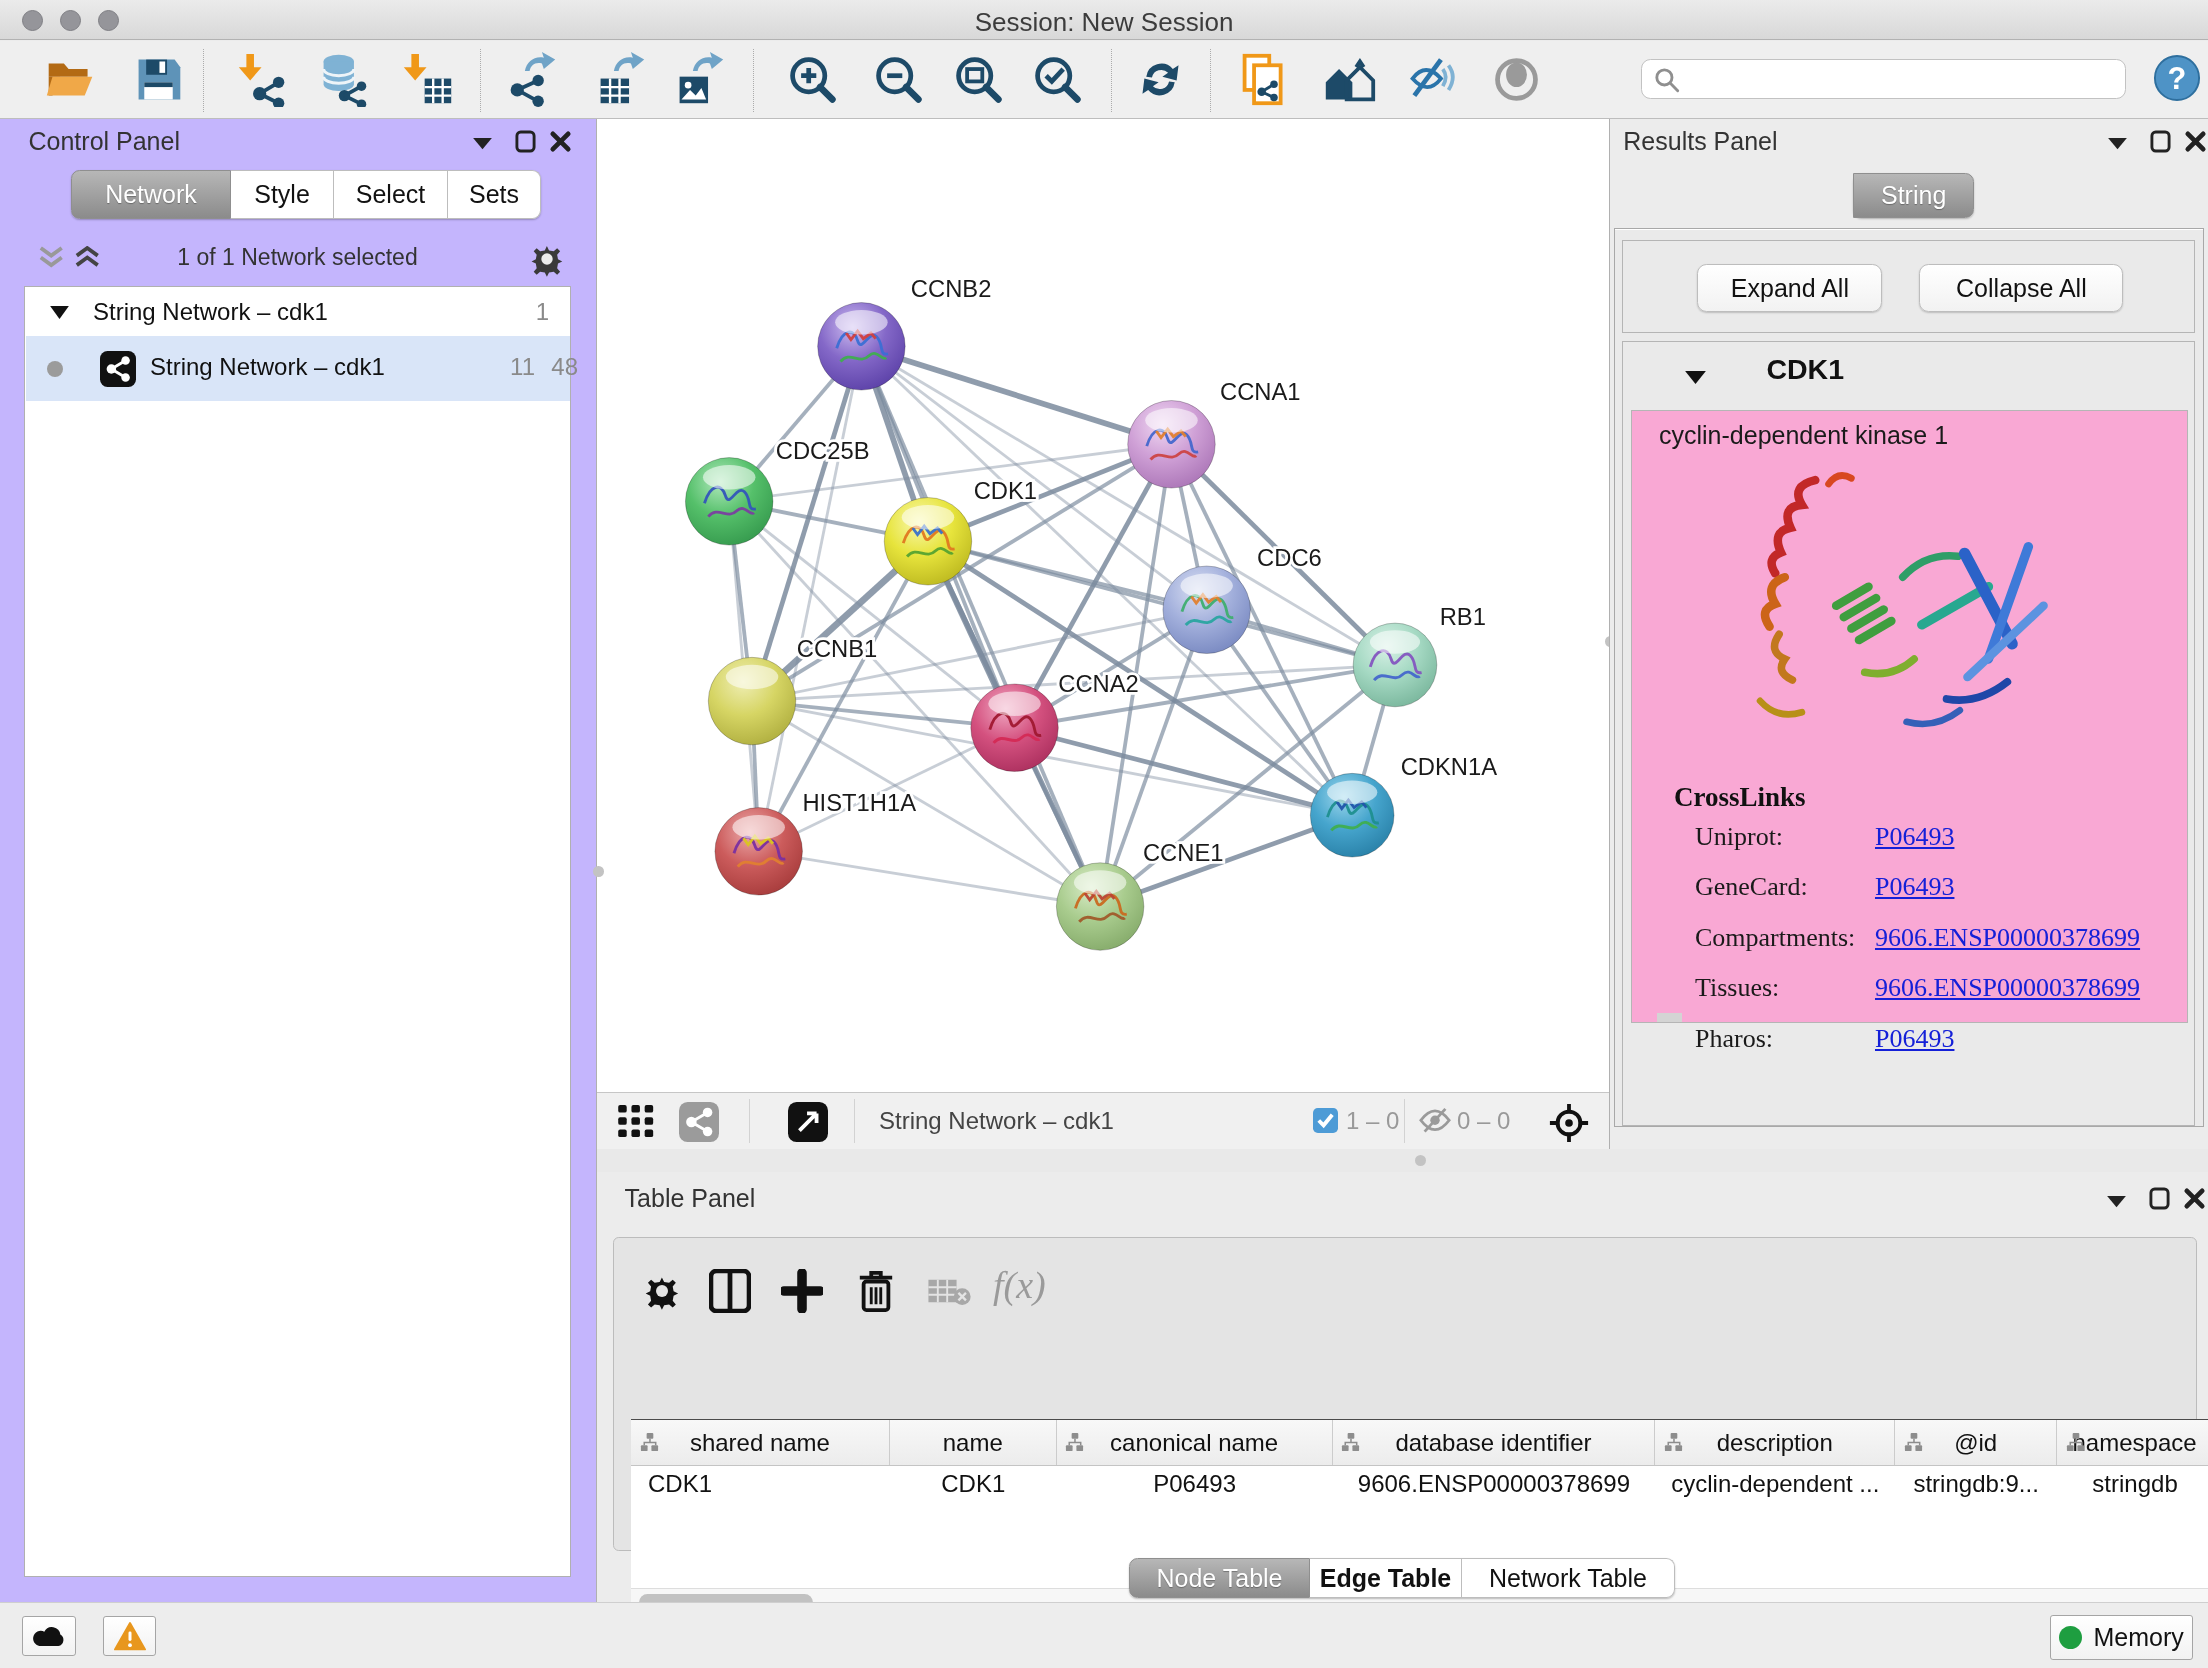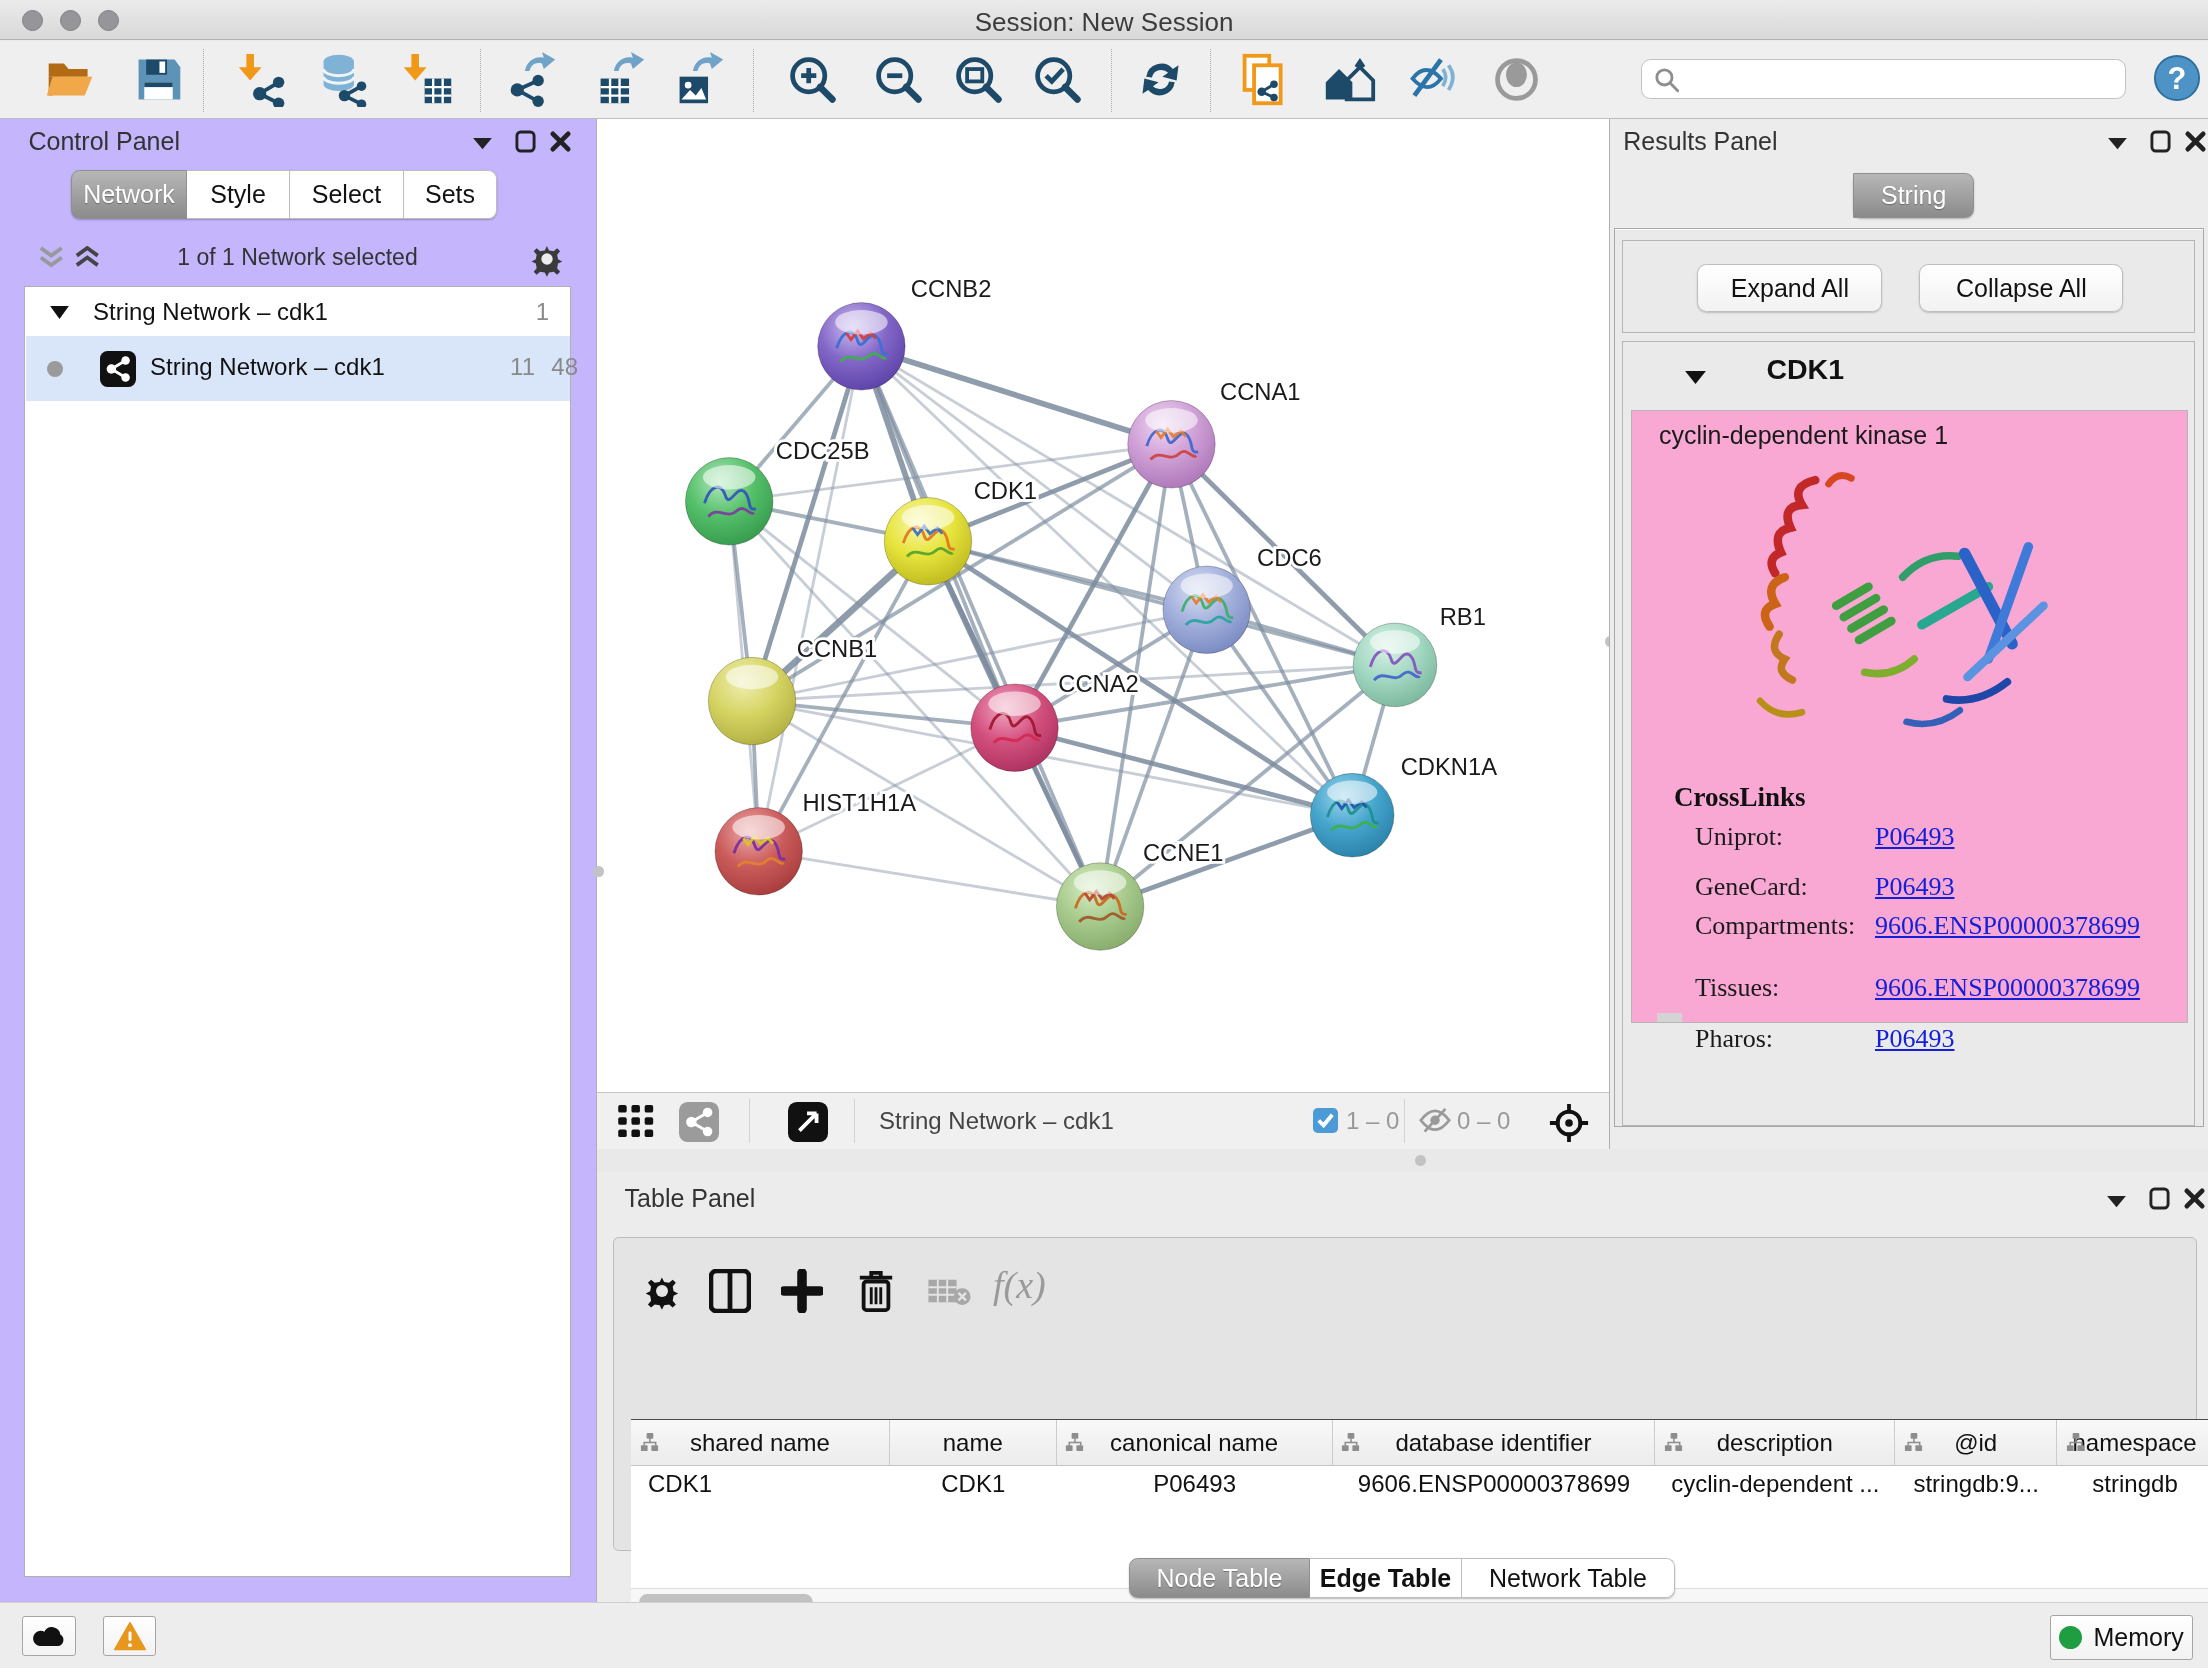--- a/index.html
+++ b/index.html
@@ -255,21 +255,21 @@
     <svg class="win-ic" style="left:471px;top:17px" width="23" height="15" viewBox="0 0 24 16">
         <path d="M2 2 h20 l-10 12z" fill="#222"></path>
       </svg>
     <svg class="win-ic" style="left:515px;top:10.5px" width="21" height="23" viewBox="0 0 22 24">
         <rect x="2" y="2" width="18" height="20" rx="4" fill="none" stroke="#222" stroke-width="3"></rect>
       </svg>
     <svg class="win-ic" style="left:549px;top:10.5px" width="23" height="23" viewBox="0 0 24 24">
         <path d="M4 4 L20 20 M20 4 L4 20" stroke="#222" stroke-width="5" stroke-linecap="round"></path>
       </svg>
     <div class="seg" style="left:71px;top:51px;height:49px" id="cp-tabs">
-        <div class="tab active" style="width: 116px;">Network</div>
+        <div class="tab active" style="width: 160px;">Network</div>
         <div class="tab" style="width: 103px;">Style</div>
         <div class="tab" style="width: 114px;">Select</div>
         <div class="tab" style="width: 93px;">Sets</div>
       </div>
 
     <div style="position:absolute;left:24px;top:114px;width:547px;height:53px">
       <svg style="position:absolute;left:13.3px;top:13.3px" width="28.5" height="25" viewBox="0 0 30 26">
           <path d="M4 2 l11 8 11 -8 M4 12 l11 8 11 -8" stroke="#999" stroke-width="4" fill="none"></path>
         </svg>
       <svg style="position:absolute;left:49px;top:13.3px" width="28.5" height="25" viewBox="0 0 30 26">
@@ -599,21 +599,21 @@
           <div class="serif" style="position:absolute;left:42px;top:371px;font-size:27px;font-weight:bold;color:#111">CrossLinks</div>
           <div id="xlinks" style="position:absolute;left:0;top:411px;width:100%">
               <div class="xlink-row" style="top: 0px;">
                 <span class="xlink-label serif">Uniprot:</span>
                 <span class="xlink-value serif">P06493</span>
               </div>
               <div class="xlink-row" style="top: 50px;">
                 <span class="xlink-label serif">GeneCard:</span>
                 <span class="xlink-value serif">P06493</span>
               </div>
-              <div class="xlink-row" style="top: 89px;">
+              <div class="xlink-row" style="top: 101px;">
                 <span class="xlink-label serif">Compartments:</span>
                 <span class="xlink-value serif">9606.ENSP00000378699</span>
               </div>
               <div class="xlink-row" style="top: 151px;">
                 <span class="xlink-label serif">Tissues:</span>
                 <span class="xlink-value serif">9606.ENSP00000378699</span>
               </div>
               <div class="xlink-row" style="top: 202px;">
                 <span class="xlink-label serif">Pharos:</span>
                 <span class="xlink-value serif">P06493</span>

